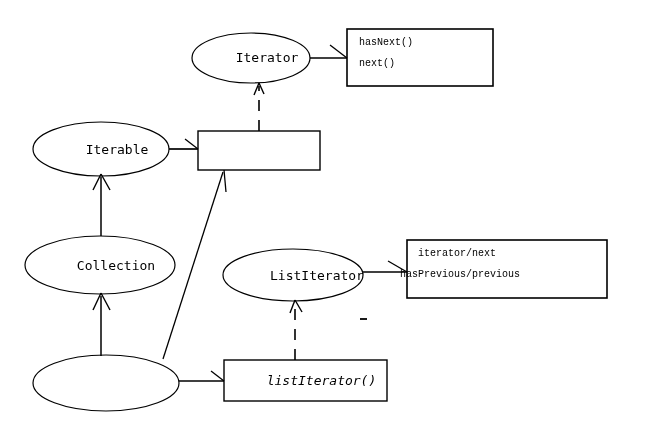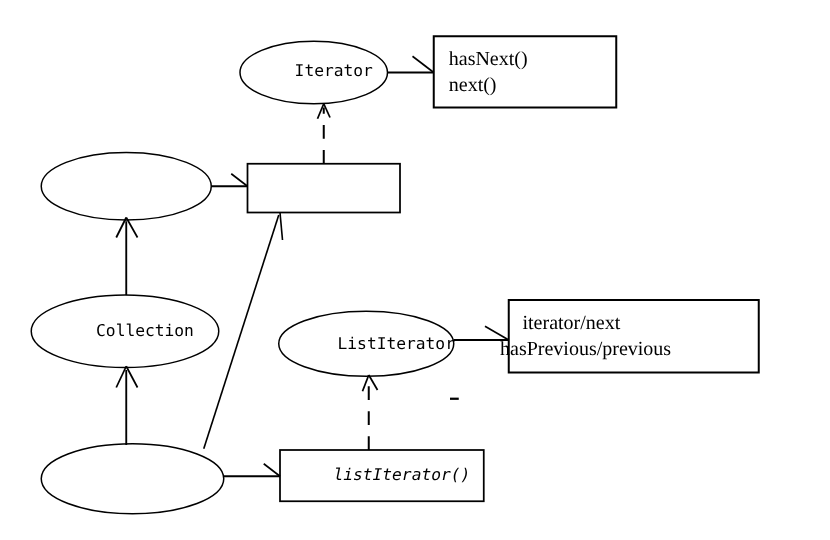--- a/index.html
+++ b/index.html
@@ -31,22 +31,22 @@
     font-size: 13px;
     color: #000000;
     white-space: nowrap;
     text-align: center;
     line-height: 1;
     pointer-events: none;
     padding-left: 16px;
   }
   .note-text {
     position: absolute;
-    font-family: Liberation Serif, serif;
-    font-size: 16px;
+    font-family: Liberation Mono, monospace;
+    font-size: 10px;
     color: #000000;
     white-space: pre;
     line-height: 1.45;
     pointer-events: none;
   }
 </style>
 </head>
 <body>
 
 <div id="canvas">
@@ -126,20 +126,21 @@
       <path d="M 407 272 L 388 261" stroke="#000000" stroke-width="1.3" fill="none"></path>
     </g>
 
     
     <line x1="360" y1="319" x2="367" y2="319" stroke="#000000" stroke-width="1.8"></line>
 
   </svg>
 
   <div class="node-label" style="left:191px; top:51px; width:120px;">Iterator</div>
 
+  <div class="node-label" style="left:41px; top:143px; width:120px;">Iterable</div>
 
   <div class="node-label" style="left:30px; top:259px; width:140px;">Collection</div>
 
   <div class="node-label" style="left:223px; top:269px; width:156px;">ListIterator</div>
 
 
 
   <div class="node-label" style="left:224px; top:374px; width:163px;font-style:italic;">listIterator()</div>
 
   <div class="note-text" style="left:359px; top:36px;">hasNext()</div>

